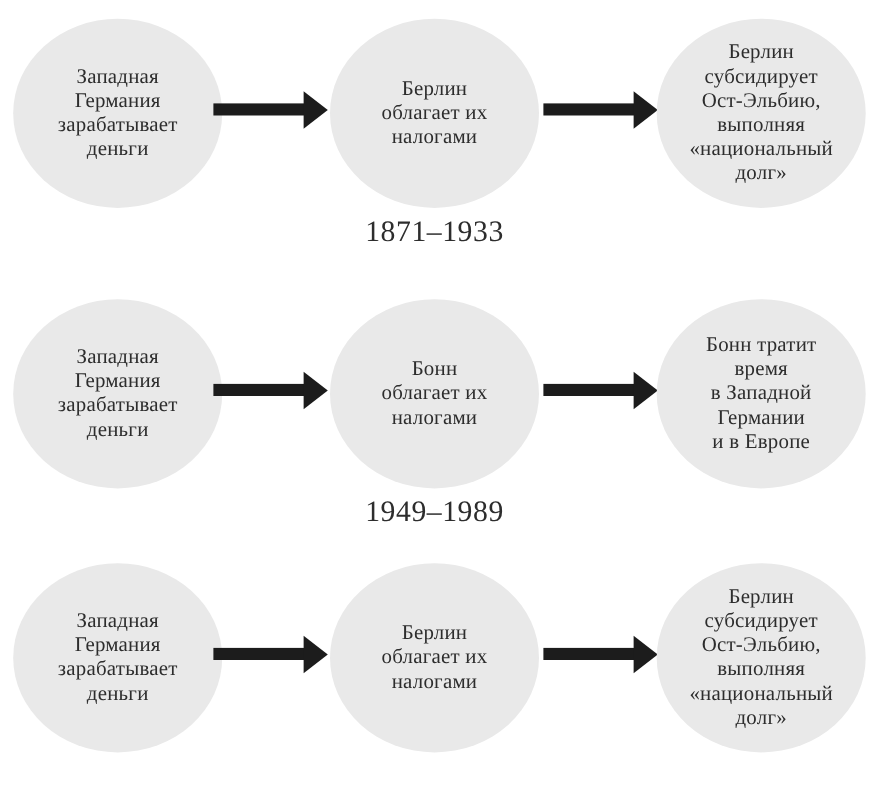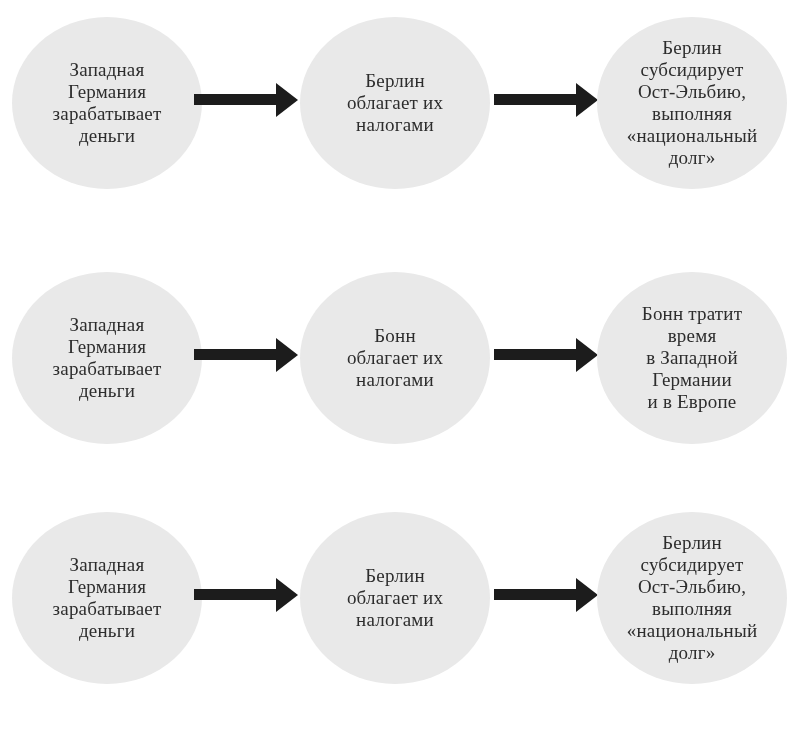--- a/index.html
+++ b/index.html
@@ -117,20 +117,21 @@
       <span class="head"></span>
     </div>
     <div class="node n3">
       <span class="node-text">Берлин
 субсидирует
 Ост-Эльбию,
 выполняя
 «национальный
 долг»</span>
     </div>
+    <div class="caption">1871–1933</div>
   </section>
 
   <section class="flow-row row-2">
     <div class="node n1">
       <span class="node-text">Западная
 Германия
 зарабатывает
 деньги</span>
     </div>
     <div class="arrow a1">
@@ -146,20 +147,21 @@
       <span class="shaft"></span>
       <span class="head"></span>
     </div>
     <div class="node n3">
       <span class="node-text">Бонн тратит
 время
 в Западной
 Германии
 и в Европе</span>
     </div>
+    <div class="caption">1949–1989</div>
   </section>
 
   <section class="flow-row row-3">
     <div class="node n1">
       <span class="node-text">Западная
 Германия
 зарабатывает
 деньги</span>
     </div>
     <div class="arrow a1">

